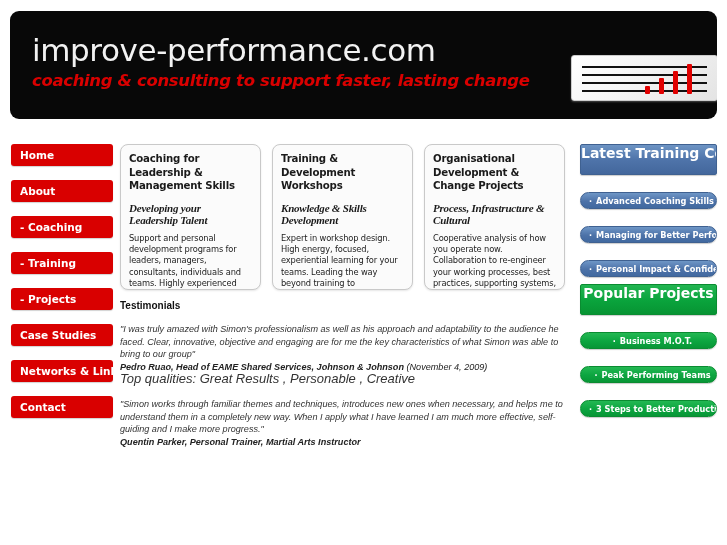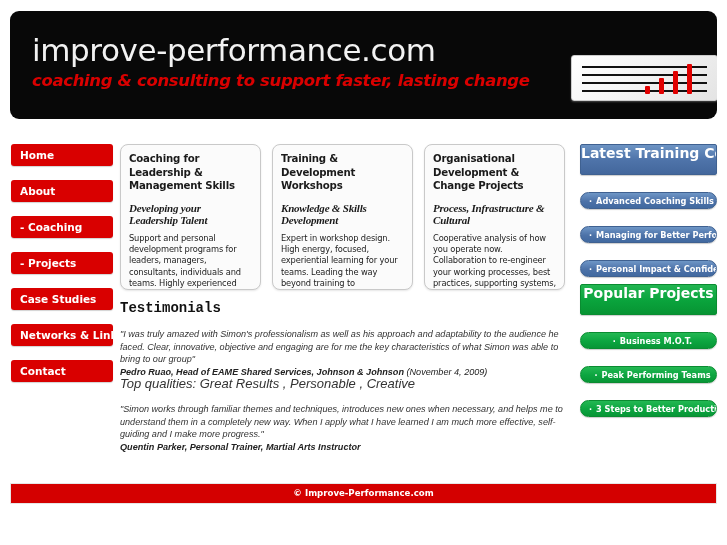--- a/index.html
+++ b/index.html
@@ -175,23 +175,23 @@
   }
 
   
   .testimonials {
     position: absolute;
     left: 120px;
     top: 300px;
     width: 452px;
   }
   .testimonials-title {
-    font-family: Liberation Mono, monospace;
-    font-weight: bold;
-    font-size: 14px;
+    font-family: Liberation Sans, sans-serif;
+    font-weight: bold;
+    font-size: 10px;
     color: #111111;
   }
   .quote-block { margin-top: 12px; }
   .quote-text {
     font-family: "Liberation Sans", sans-serif;
     font-style: italic;
     font-size: 9.1px;
     line-height: 12.6px;
     color: #333333;
   }
@@ -318,20 +318,21 @@
         <div class="bar" style="left:91px; height:23px;"></div>
         <div class="bar" style="left:105px; height:30px;"></div>
       </div>
     </div>
   </div>
 
   <div class="leftnav">
     <a class="nav-item">Home</a>
     <a class="nav-item">About</a>
     <a class="nav-item">- Coaching</a>
+    <a class="nav-item">- Training</a>
     <a class="nav-item">- Projects</a>
     <a class="nav-item">Case Studies</a>
     <a class="nav-item">Networks &amp; Links</a>
     <a class="nav-item">Contact</a>
   </div>
 
   <div class="cards">
     <div class="card c1">
       <div class="card-title">Coaching for Leadership &amp; Management Skills</div>
       <div class="card-sub">Developing your Leadership Talent</div>
@@ -371,15 +372,14 @@
     <div class="panel-item blue"><span class="bullet">·</span><span>Personal Impact &amp; Confidence</span></div>
 
     <div class="panel-gap"></div>
 
     <div class="panel-head green">Popular Projects</div>
     <div class="panel-item green"><span class="bullet">·</span><span>Business M.O.T.</span></div>
     <div class="panel-item green"><span class="bullet">·</span><span>Peak Performing Teams</span></div>
     <div class="panel-item green"><span class="bullet">·</span><span>3 Steps to Better Productivity</span></div>
   </div>
 
-  <div class="footer">© Improve-Performance.com</div>
 
 </div>
 
 </body></html>

